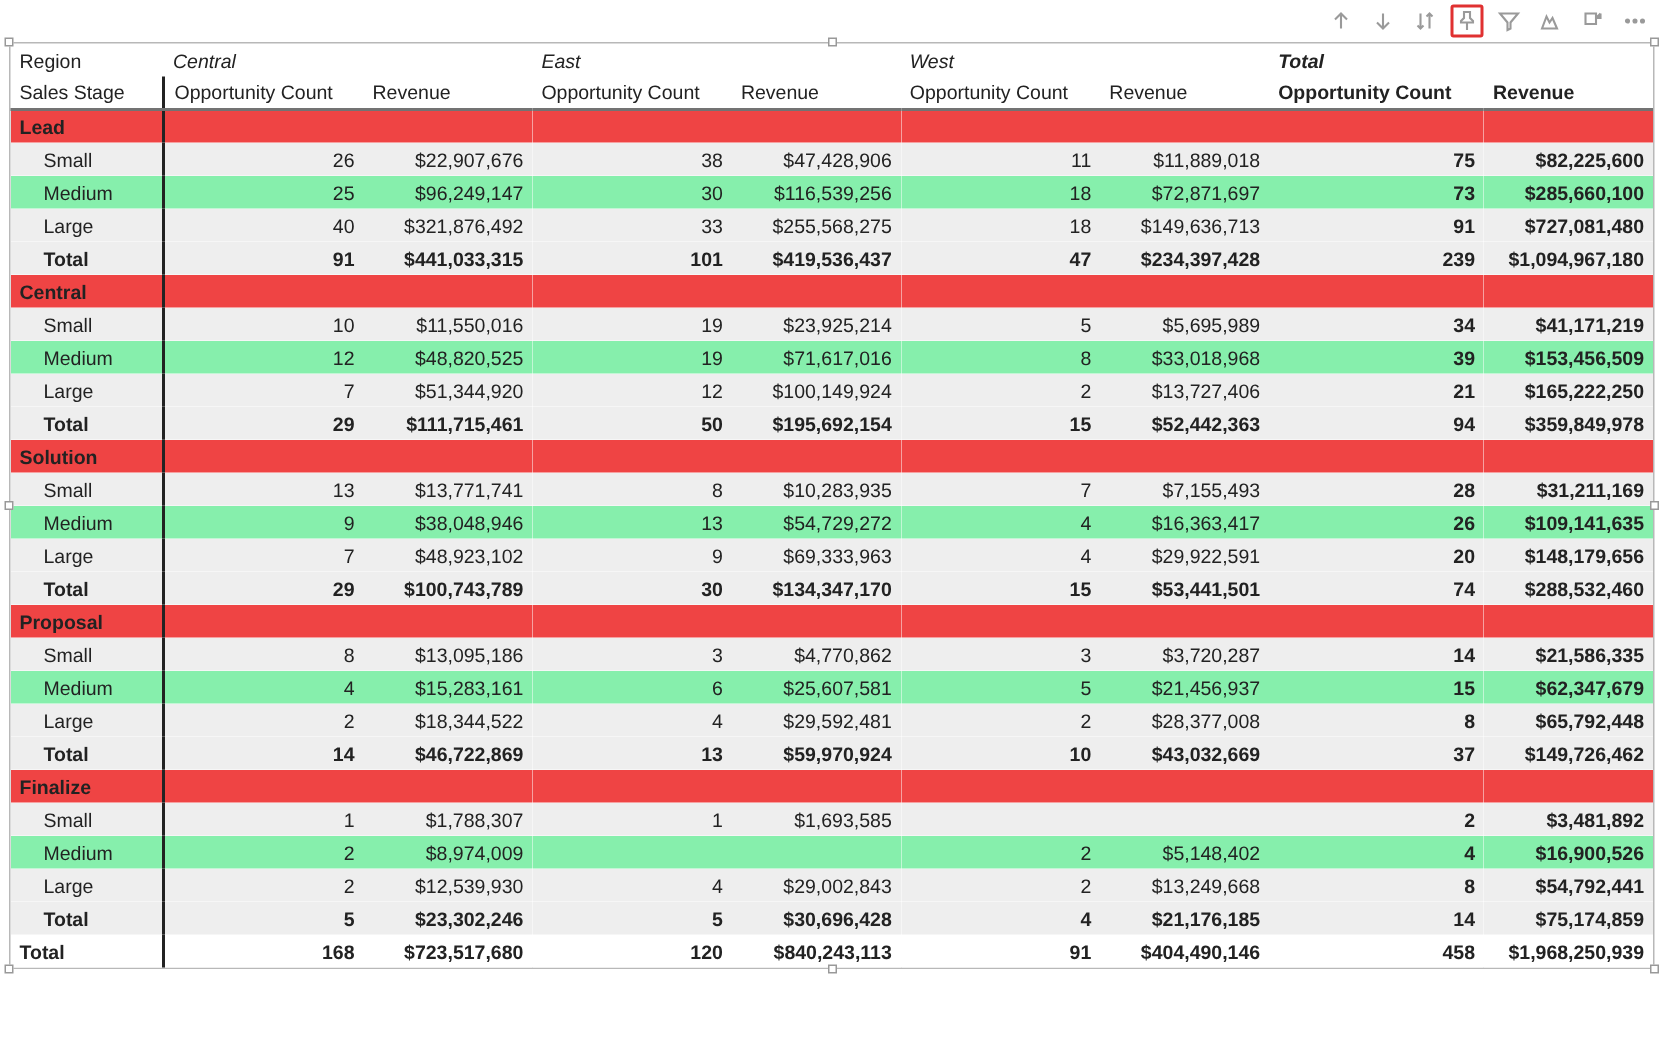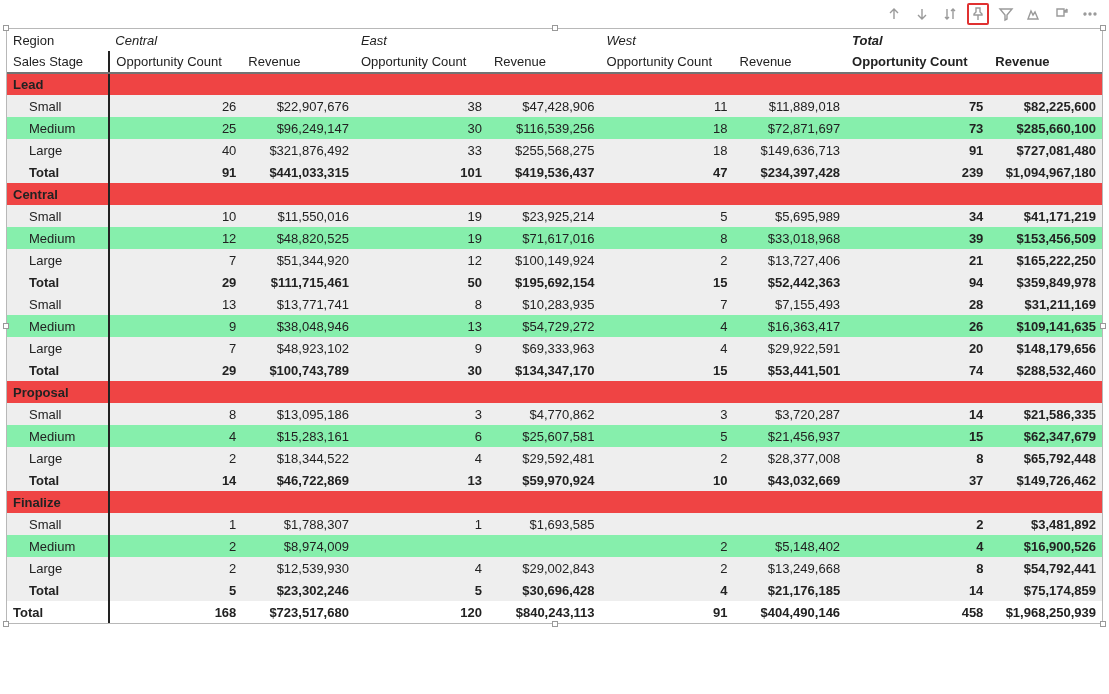--- a/index.html
+++ b/index.html
@@ -273,20 +273,31 @@
           <td class="rowhdr-col">Total</td>
           <td class="num">29</td>
           <td class="num">$111,715,461</td>
           <td class="num">50</td>
           <td class="num">$195,692,154</td>
           <td class="num">15</td>
           <td class="num">$52,442,363</td>
           <td class="num">94</td>
           <td class="num">$359,849,978</td>
         </tr>
+        <tr class="stage-row">
+          <td class="rowhdr-col">Solution</td>
+          <td class="num"></td>
+          <td class="num"></td>
+          <td class="num"></td>
+          <td class="num"></td>
+          <td class="num"></td>
+          <td class="num"></td>
+          <td class="num"></td>
+          <td class="num"></td>
+        </tr>
         <tr>
           <td class="rowhdr-col size-lbl zebra-a">Small</td>
           <td class="num zebra-a">13</td>
           <td class="num zebra-a">$13,771,741</td>
           <td class="num zebra-a">8</td>
           <td class="num zebra-a">$10,283,935</td>
           <td class="num zebra-a">7</td>
           <td class="num zebra-a">$7,155,493</td>
           <td class="num bold zebra-a">28</td>
           <td class="num bold zebra-a">$31,211,169</td>

